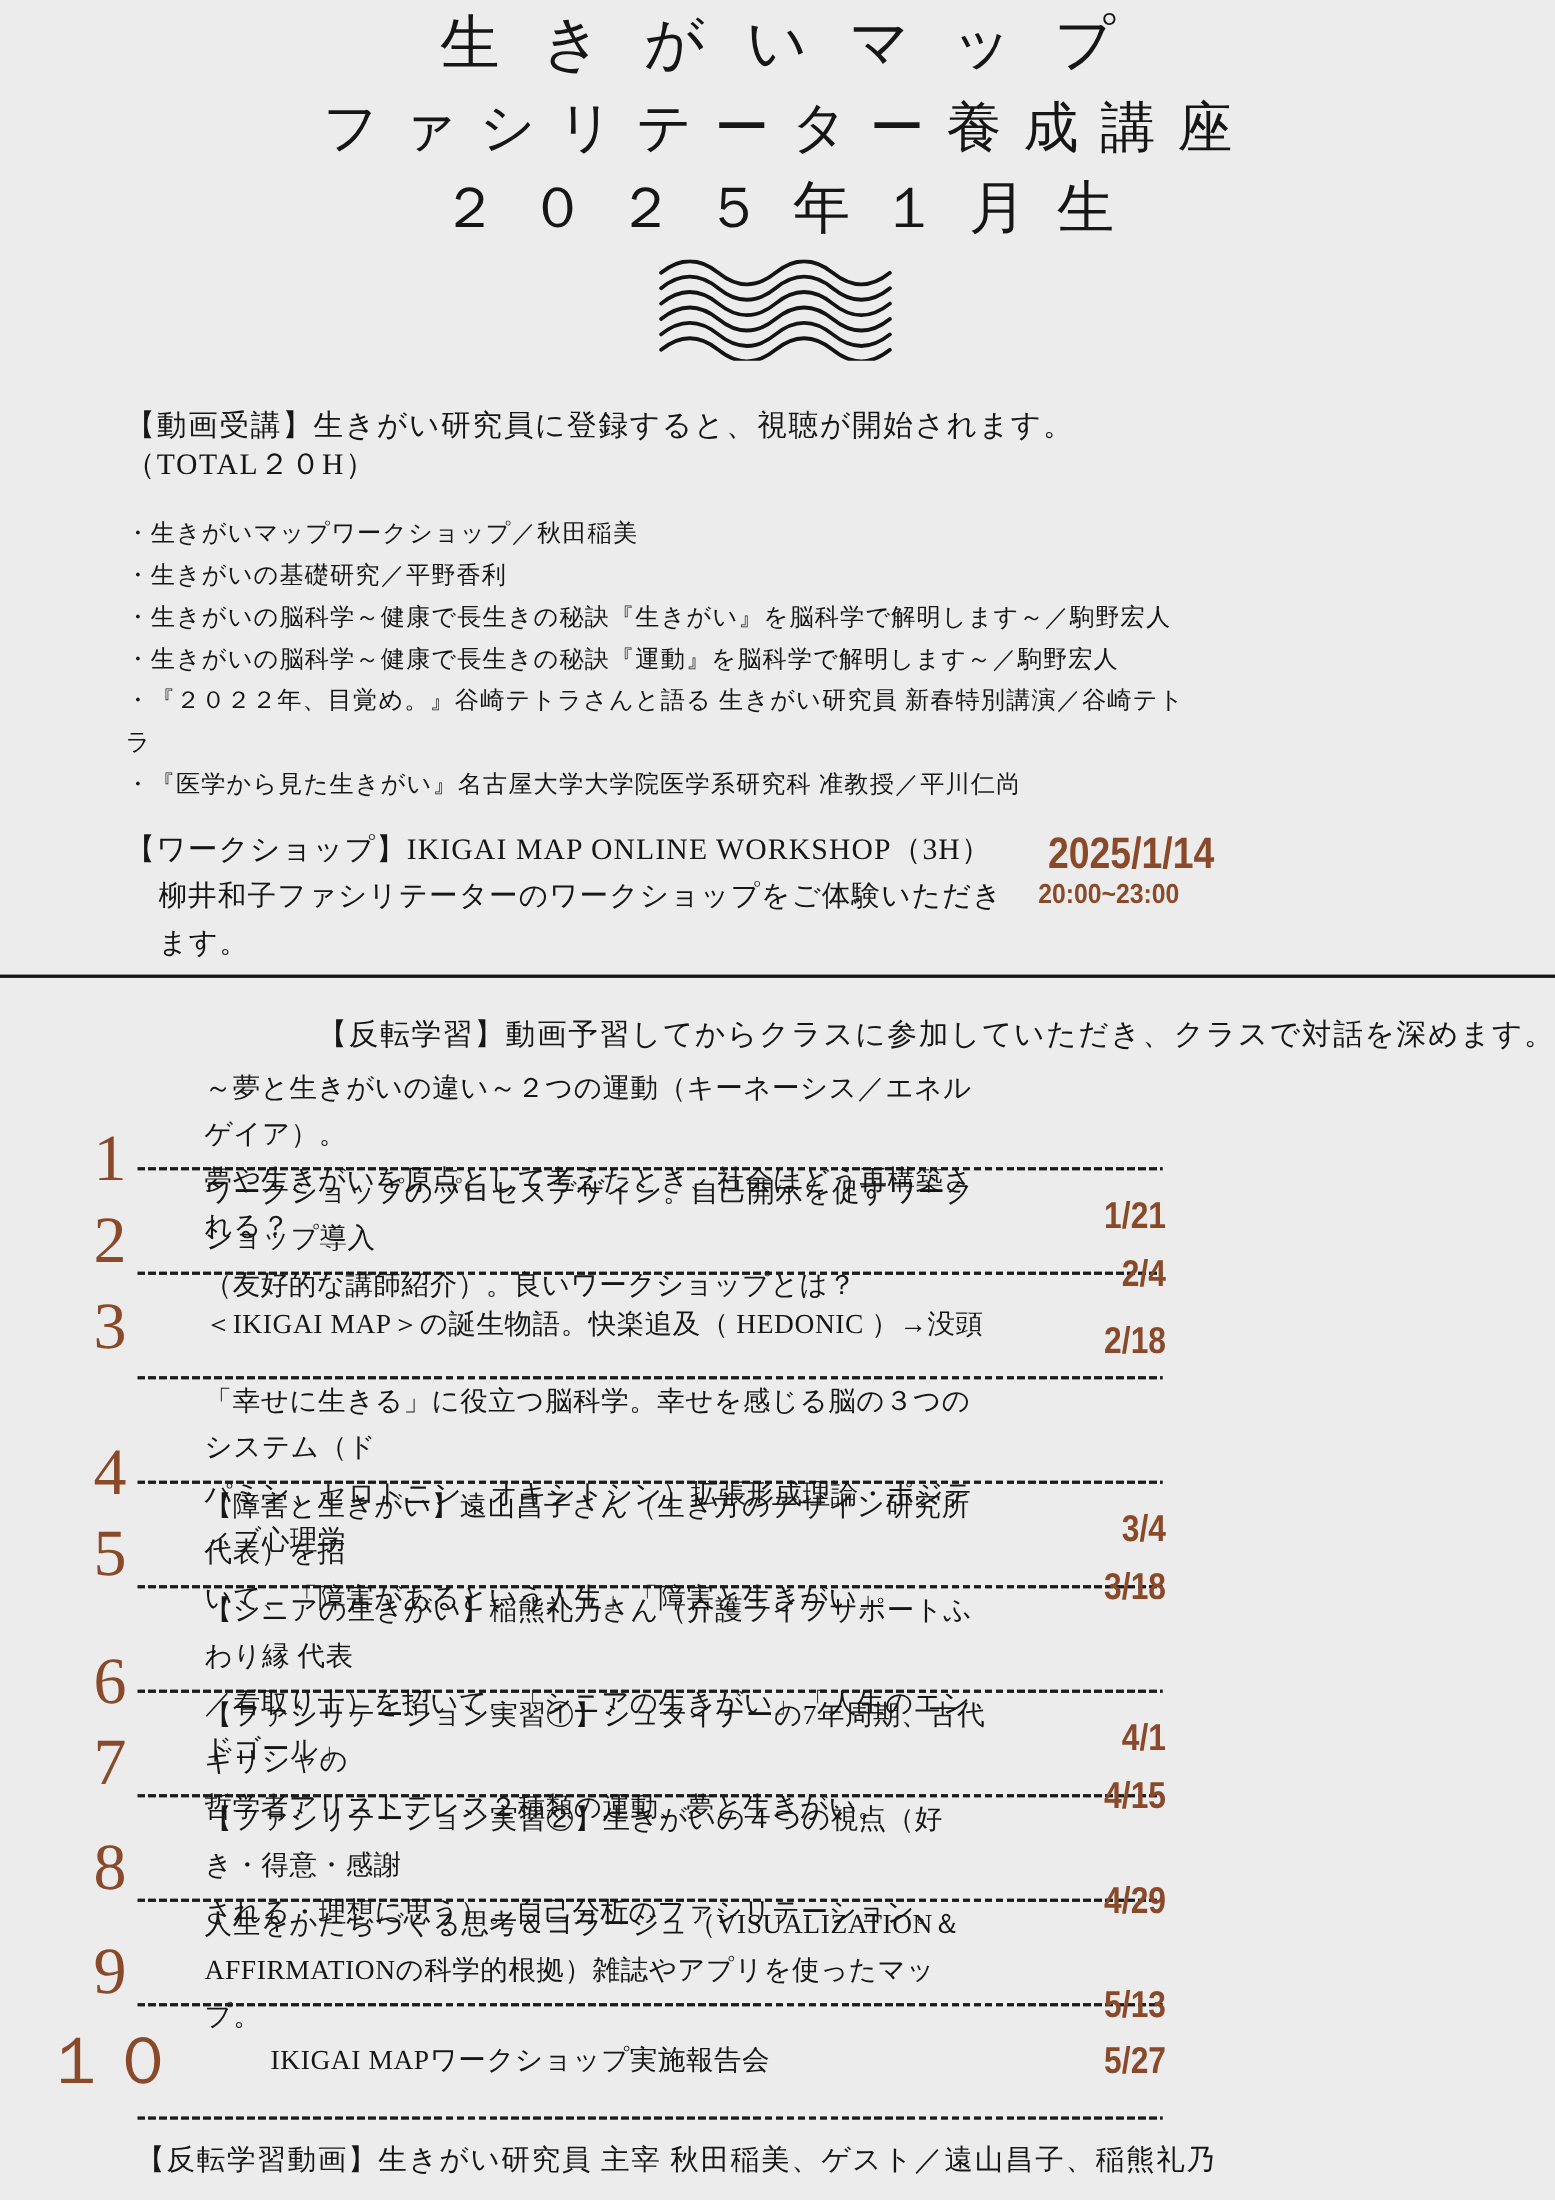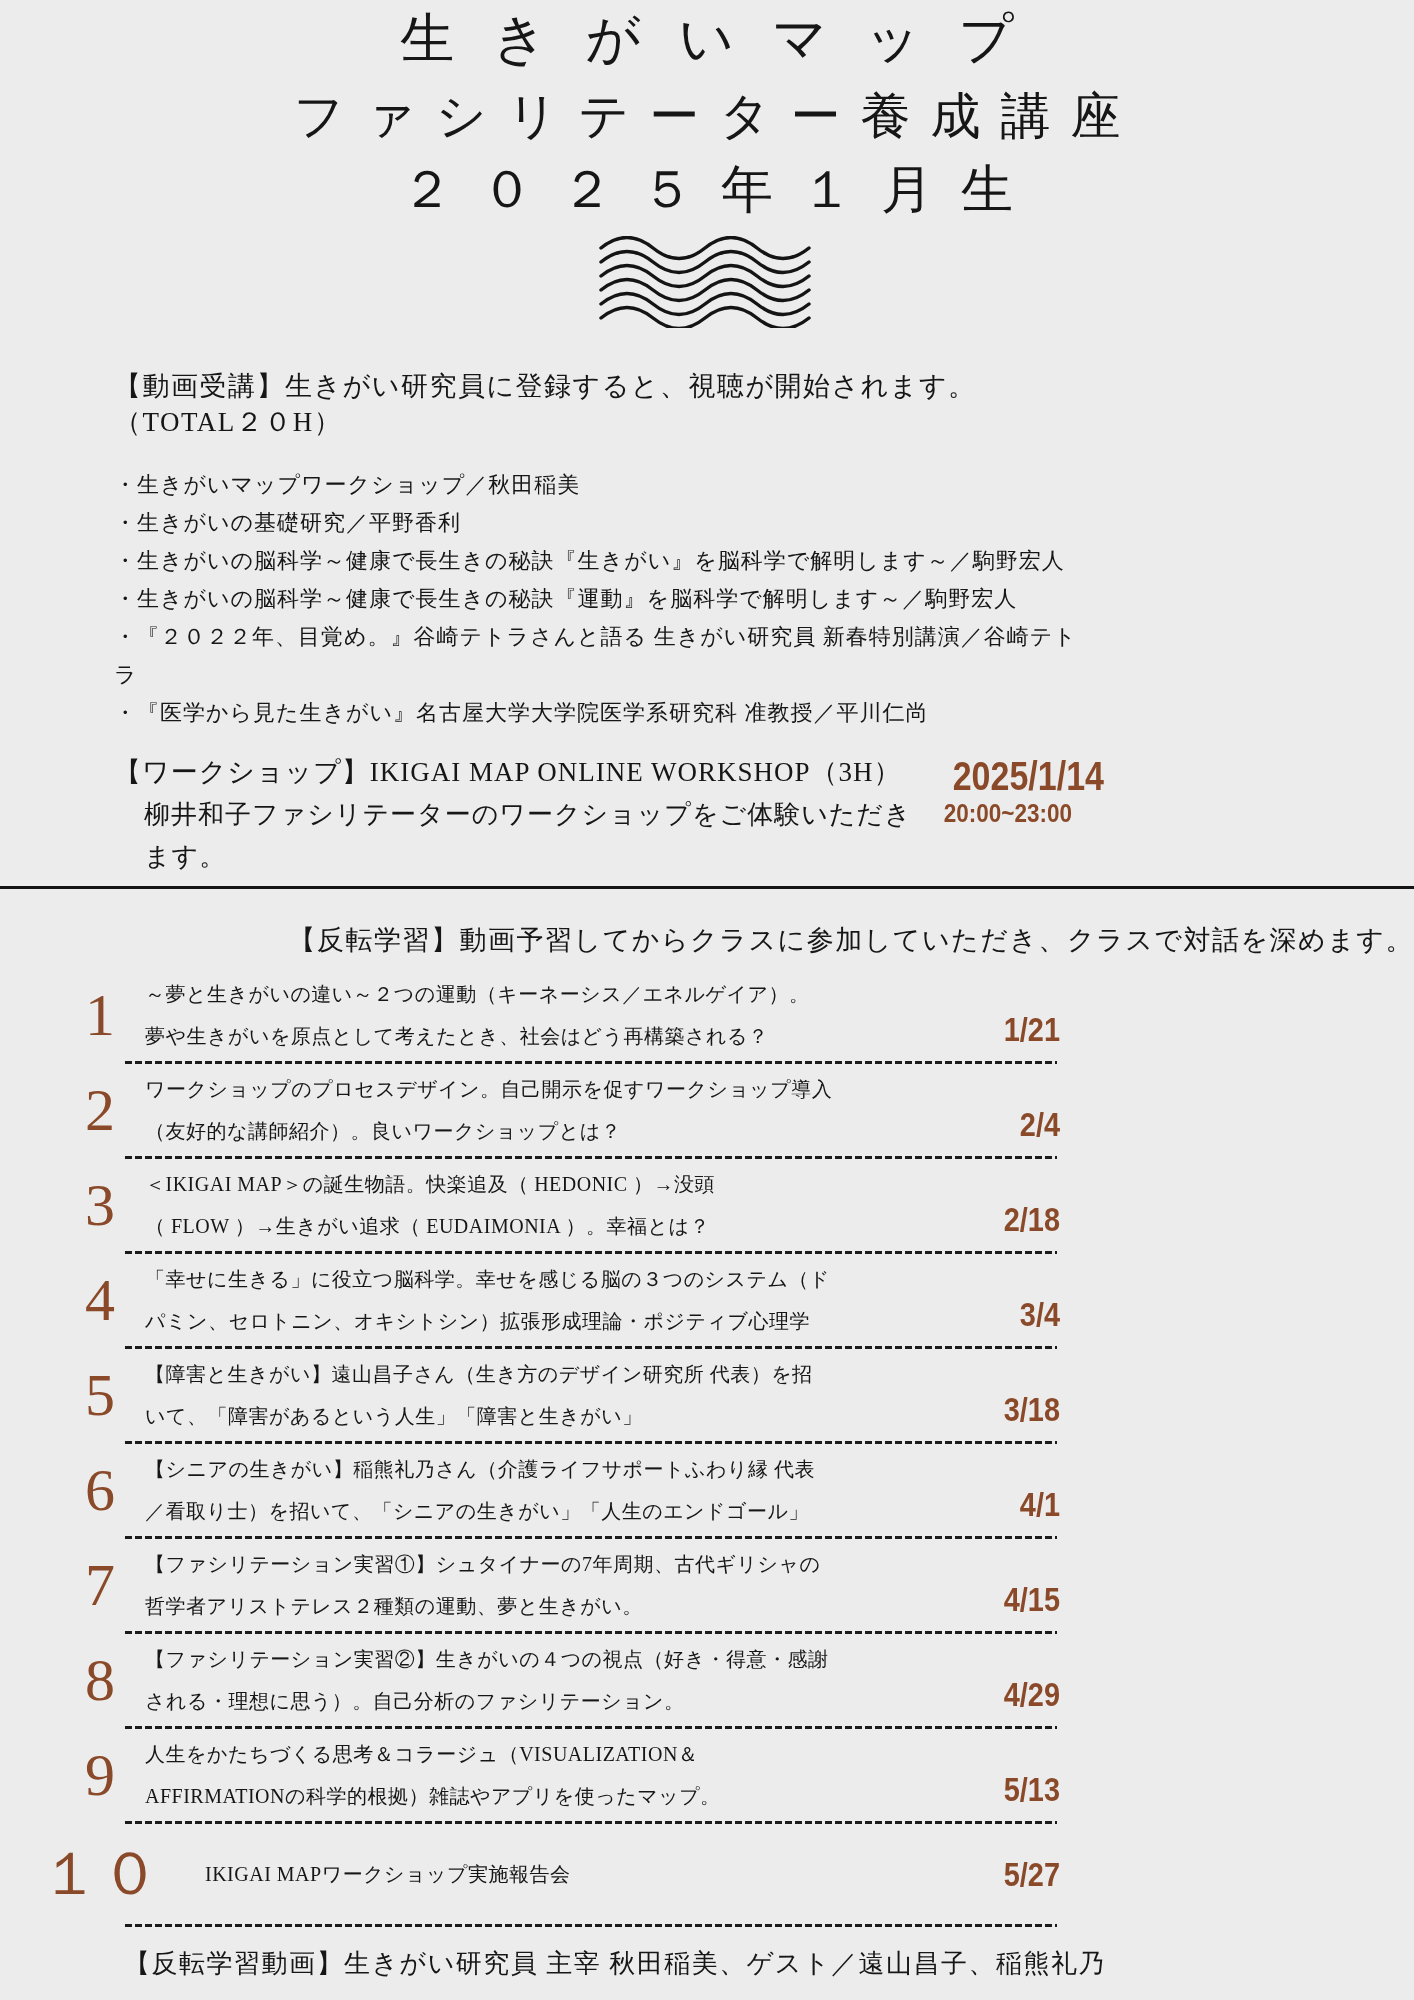--- a/index.html
+++ b/index.html
@@ -49,21 +49,21 @@
     display:grid; grid-template-columns:60px 755px 160px;
     height:92px; align-items:center;
   }
   .sched-row.wide-num { grid-template-columns:120px 695px 160px; height:100px; }
   .sched-row.wide-num .sched-num { margin-left:-45px; }
   .sched-num {
     color: var(--accent-brown, #8a4a2a);
     font-size:60px; line-height:1; align-self:center; white-space:nowrap;
   }
   .sched-text { align-self:center; }
-  .sched-line { font-size:20px; line-height:42px; letter-spacing:0.5px; }
+  .sched-line { font-size:25px; line-height:42px; letter-spacing:0.5px;margin-left:41px; }
   .sched-line:empty { display:none; }
   .sched-date {
     color: var(--accent-brown, #8a4a2a);
     font-family:"Liberation Sans","DejaVu Sans",sans-serif; font-weight:bold;
     font-size:34px; text-align:right; align-self:end; padding-bottom:12px;
     transform:scaleX(.85); transform-origin:right center;
   }
   .sched-row.wide-num .sched-date { align-self:center; padding-bottom:0; }
   .dash-sep {
     height:3px; margin-left:40px; width:932px;
@@ -143,21 +143,20 @@
           <div class="sched-line">（友好的な講師紹介）。良いワークショップとは？</div>
         </div>
         <div class="sched-date">2/4</div>
       </div>
       <div class="dash-sep"></div>
 
       <div class="sched-row">
         <div class="sched-num">3</div>
         <div class="sched-text">
           <div class="sched-line">＜IKIGAI MAP＞の誕生物語。快楽追及（ HEDONIC ）→没頭</div>
-          <div class="sched-line">（ FLOW ）→生きがい追求（ EUDAIMONIA ）。幸福とは？</div>
         </div>
         <div class="sched-date">2/18</div>
       </div>
       <div class="dash-sep"></div>
 
       <div class="sched-row">
         <div class="sched-num">4</div>
         <div class="sched-text">
           <div class="sched-line">「幸せに生きる」に役立つ脳科学。幸せを感じる脳の３つのシステム（ド</div>
           <div class="sched-line">パミン、セロトニン、オキシトシン）拡張形成理論・ポジティブ心理学</div>

